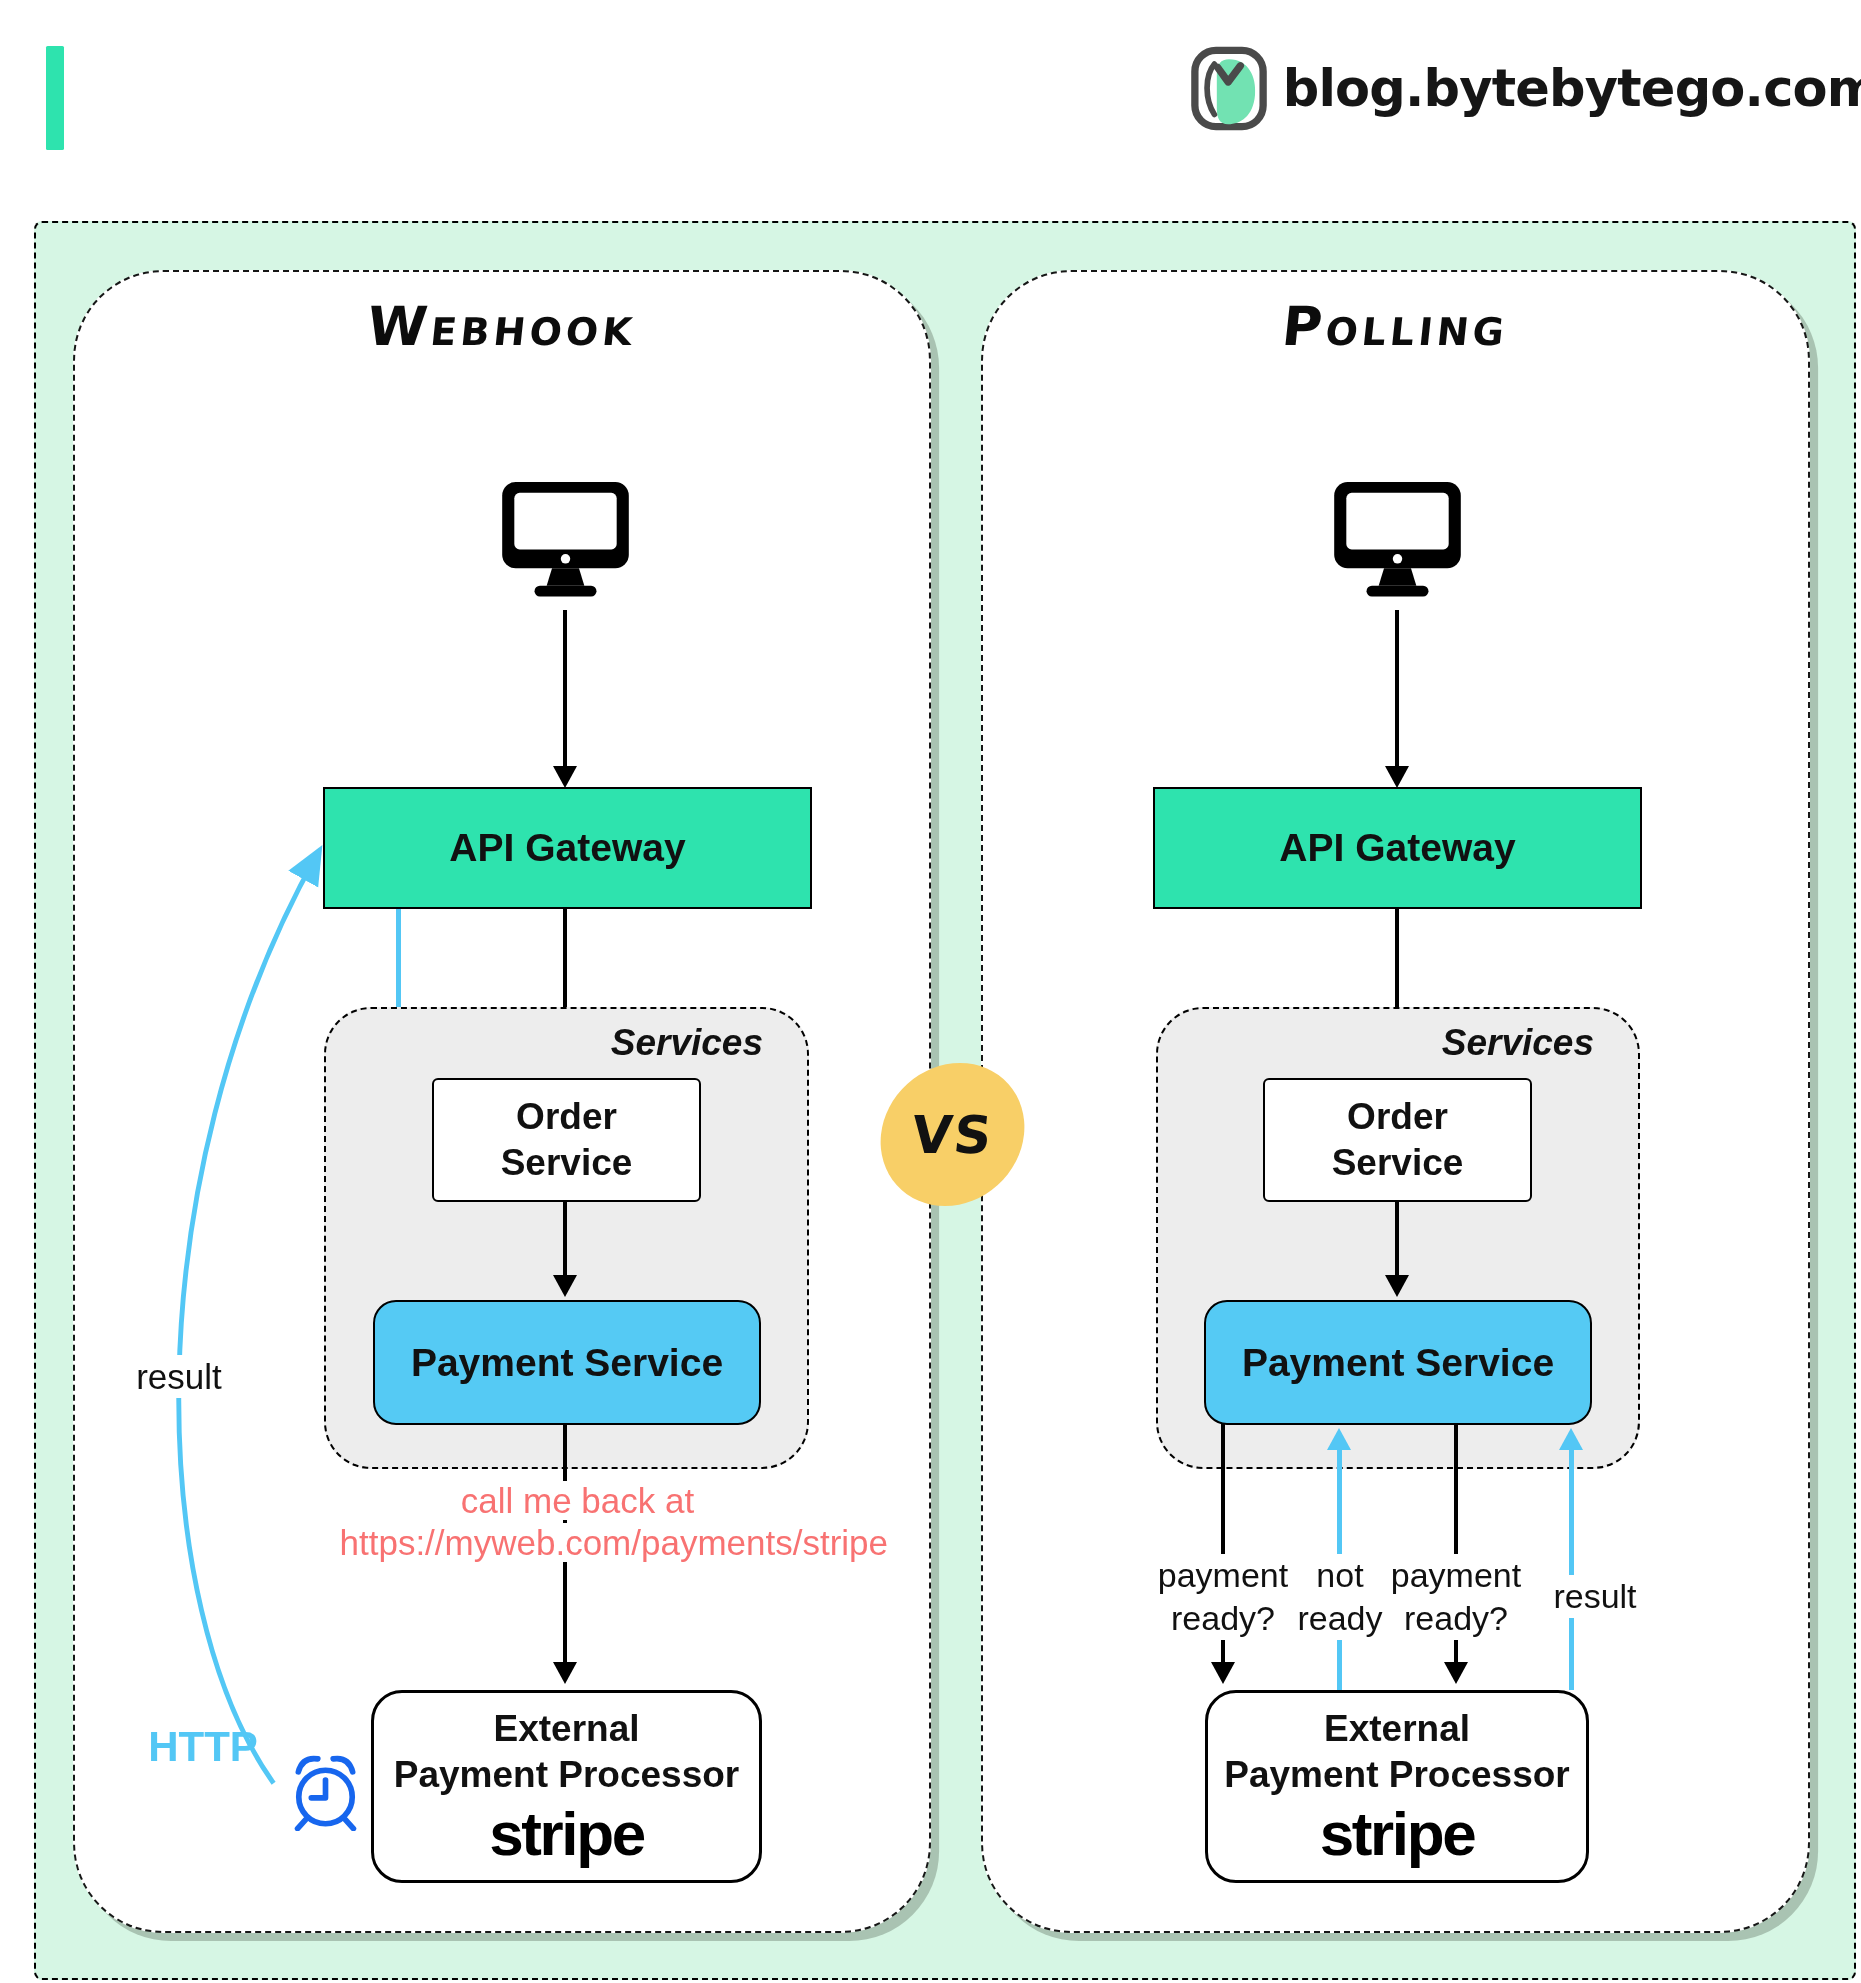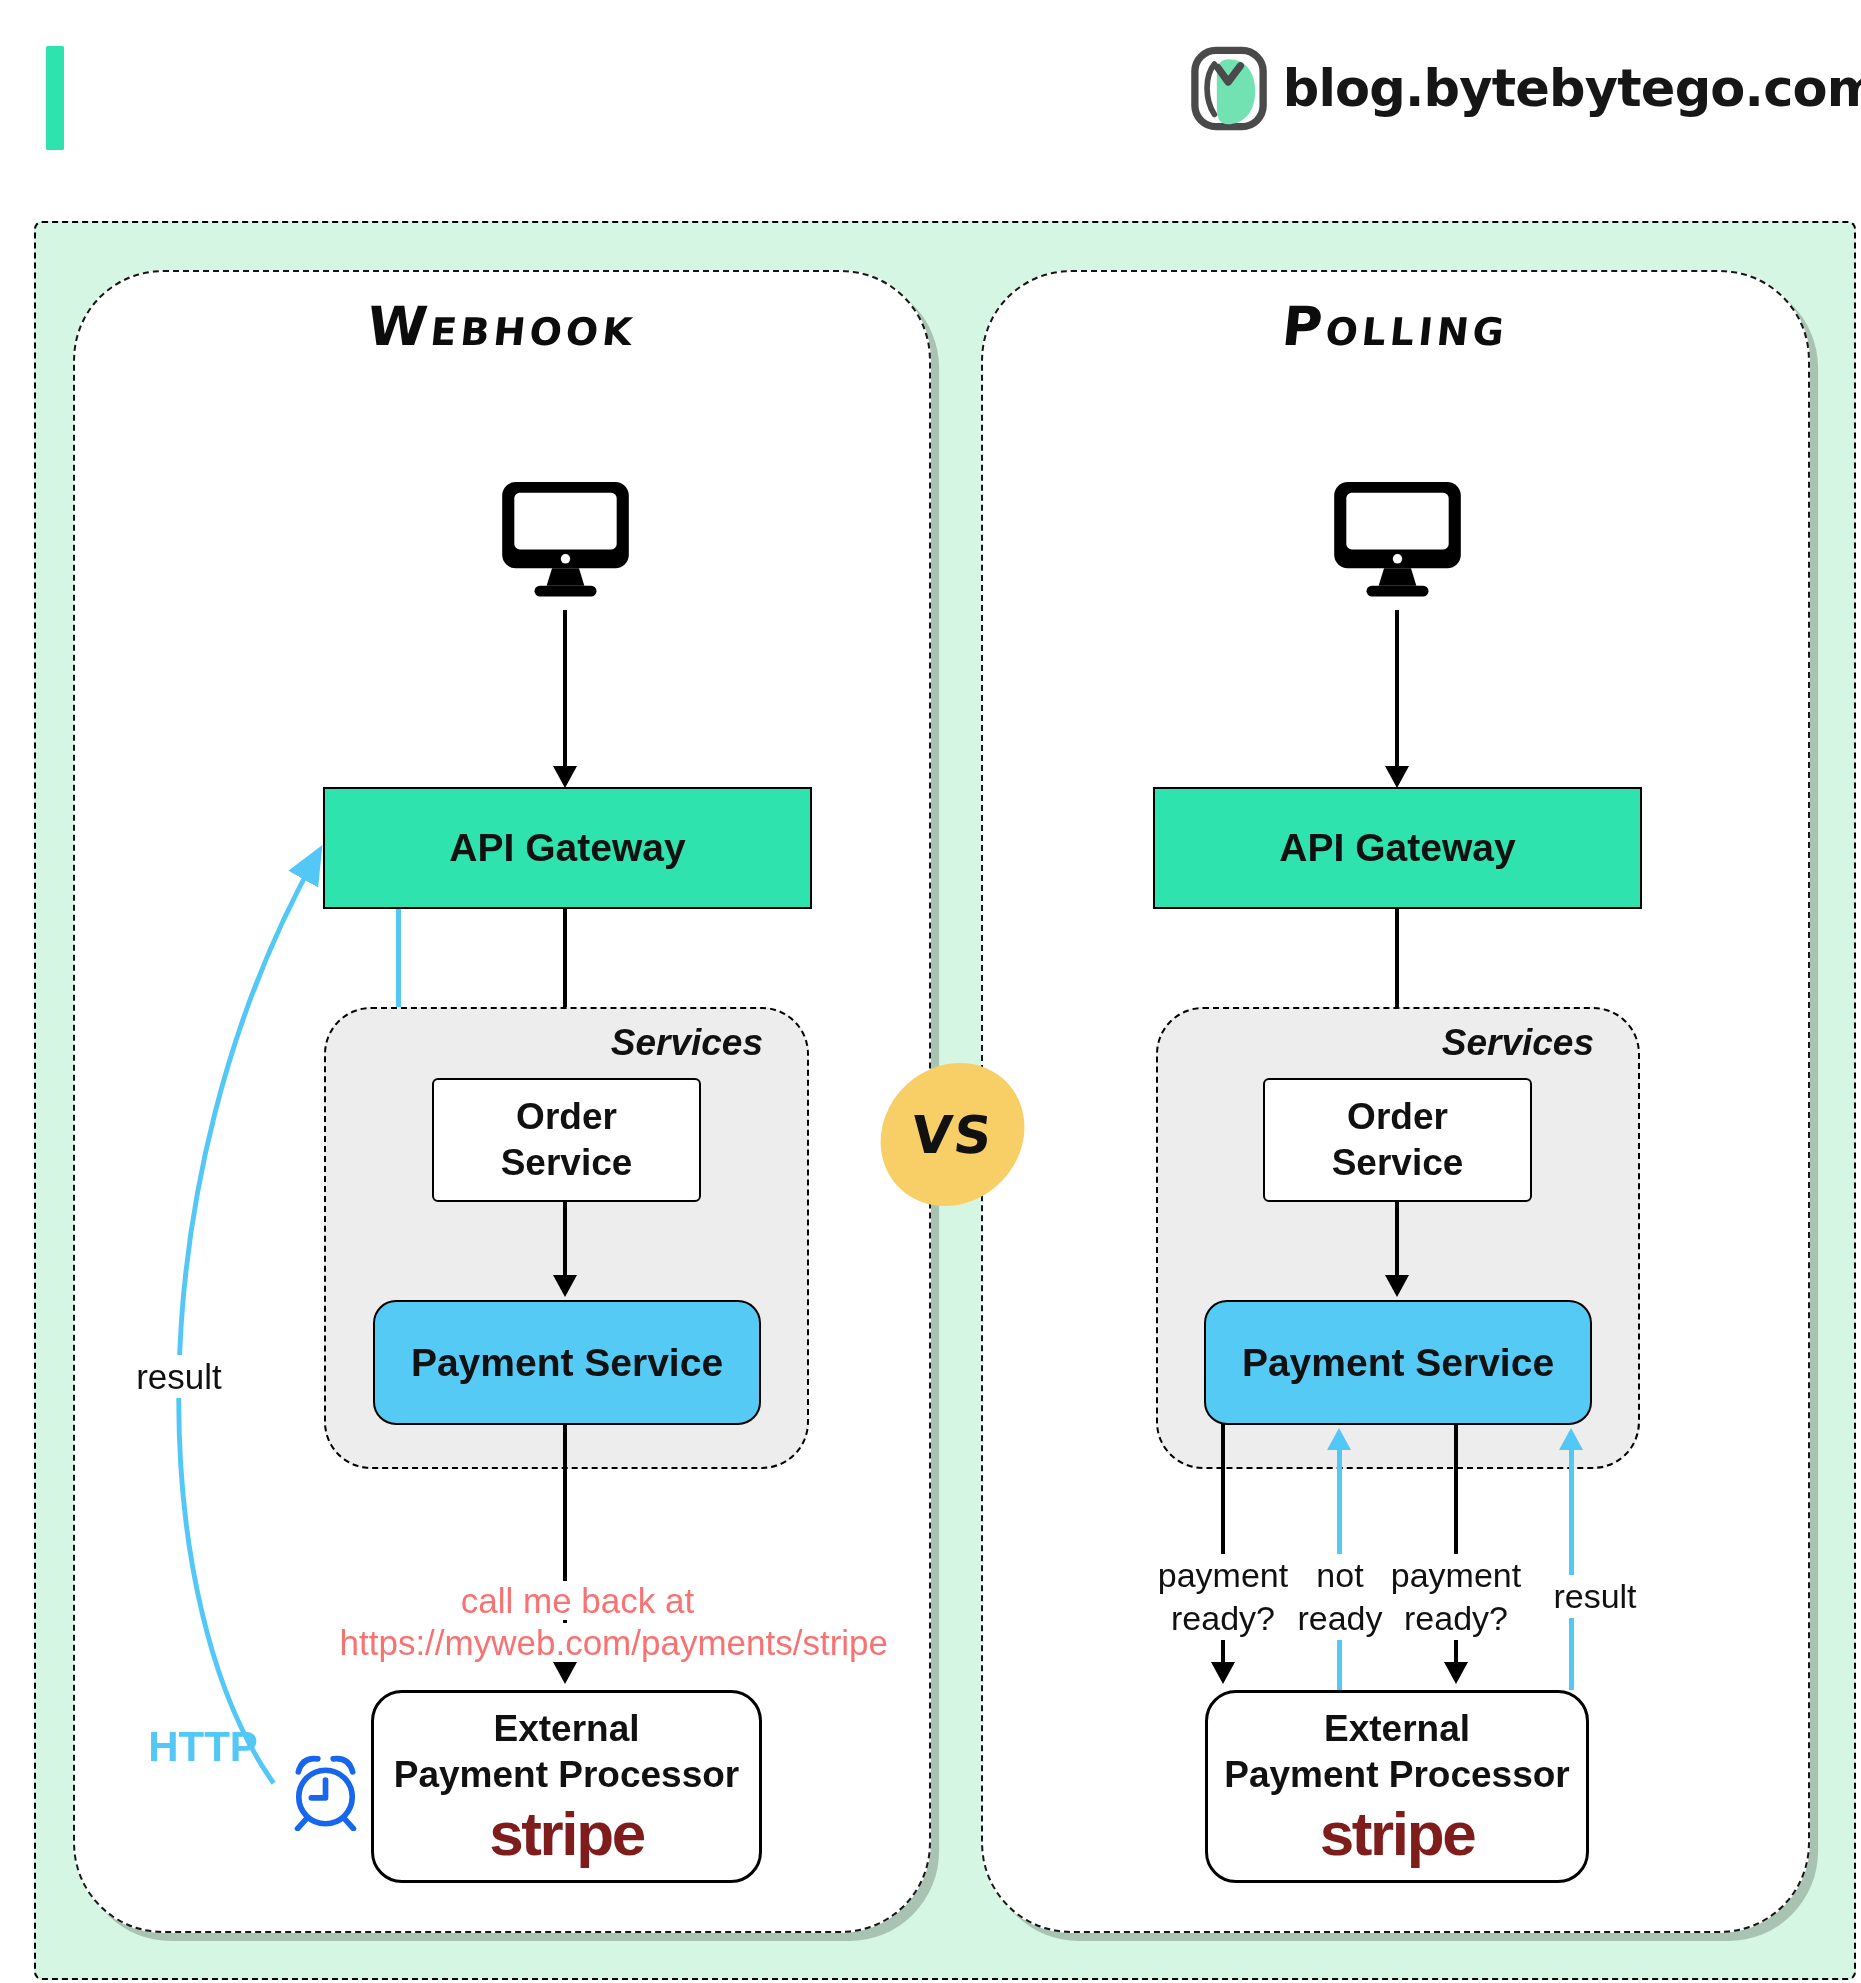--- a/index.html
+++ b/index.html
@@ -37,23 +37,23 @@
   .ah.up-blue{border-left:12.2px solid transparent;border-right:12.2px solid transparent;border-bottom:22px solid #53c7f5;}
 
   .box{position:absolute;box-sizing:border-box;display:flex;align-items:center;justify-content:center;}
   .api-box{background:#2ee3ae;border:2.4px solid #000;font-size:39px;font-weight:700;}
   .services-box{position:absolute;background:#ededed;border:2.4px dashed #000;border-radius:47px;box-sizing:border-box;}
   .services-label{position:absolute;right:44px;top:13px;font-size:37px;font-weight:700;font-style:italic;}
   .order-box{background:#fff;border:2.4px solid #000;border-radius:6px;flex-direction:column;font-size:37px;font-weight:700;line-height:46px;}
   .payment-box{background:#55caf4;border:2.4px solid #000;border-radius:23px;font-size:39px;font-weight:700;}
   .external-box{background:#fff;border:3.3px solid #000;border-radius:31px;flex-direction:column;justify-content:flex-start;padding-top:13px;
                 font-size:37px;font-weight:700;line-height:46px;}
-  .stripe-logo{font-size:62px;font-weight:800;letter-spacing:-2.4px;color:#7f1d1d;margin-top:3.3px;line-height:65px;}
-
-  .callback{position:absolute;left:258px;top:1308px;width:489px;text-align:center;font-size:35px;line-height:42px;color:#f87272;}
+  .stripe-logo{font-size:62px;font-weight:800;letter-spacing:-2.4px;color:#000000;margin-top:3.3px;line-height:65px;}
+
+  .callback{position:absolute;left:258px;top:1208px;width:489px;text-align:center;font-size:35px;line-height:42px;color:#f87272;}
   .callback span{background:#fff;padding:0 6.5px;}
   .result-label{position:absolute;font-size:35px;background:#fff;padding:1.6px 8.1px;transform:translateX(-50%);}
   .http-label{position:absolute;font-size:42px;font-weight:800;color:#53c7f5;transform:translateX(-50%);}
 
   .conn-label{position:absolute;transform:translateX(-50%);text-align:center;font-size:34px;line-height:43px;}
   .conn-label span{display:block;background:#fff;padding:0 4.9px;}
 
   .vs-circle{position:absolute;left:881px;top:1063px;width:143px;height:143px;border-radius:50%;
              background:#f8cf67;display:flex;align-items:center;justify-content:center;
              font-size:52px;letter-spacing:1.6px;color:#111;z-index:30;}

